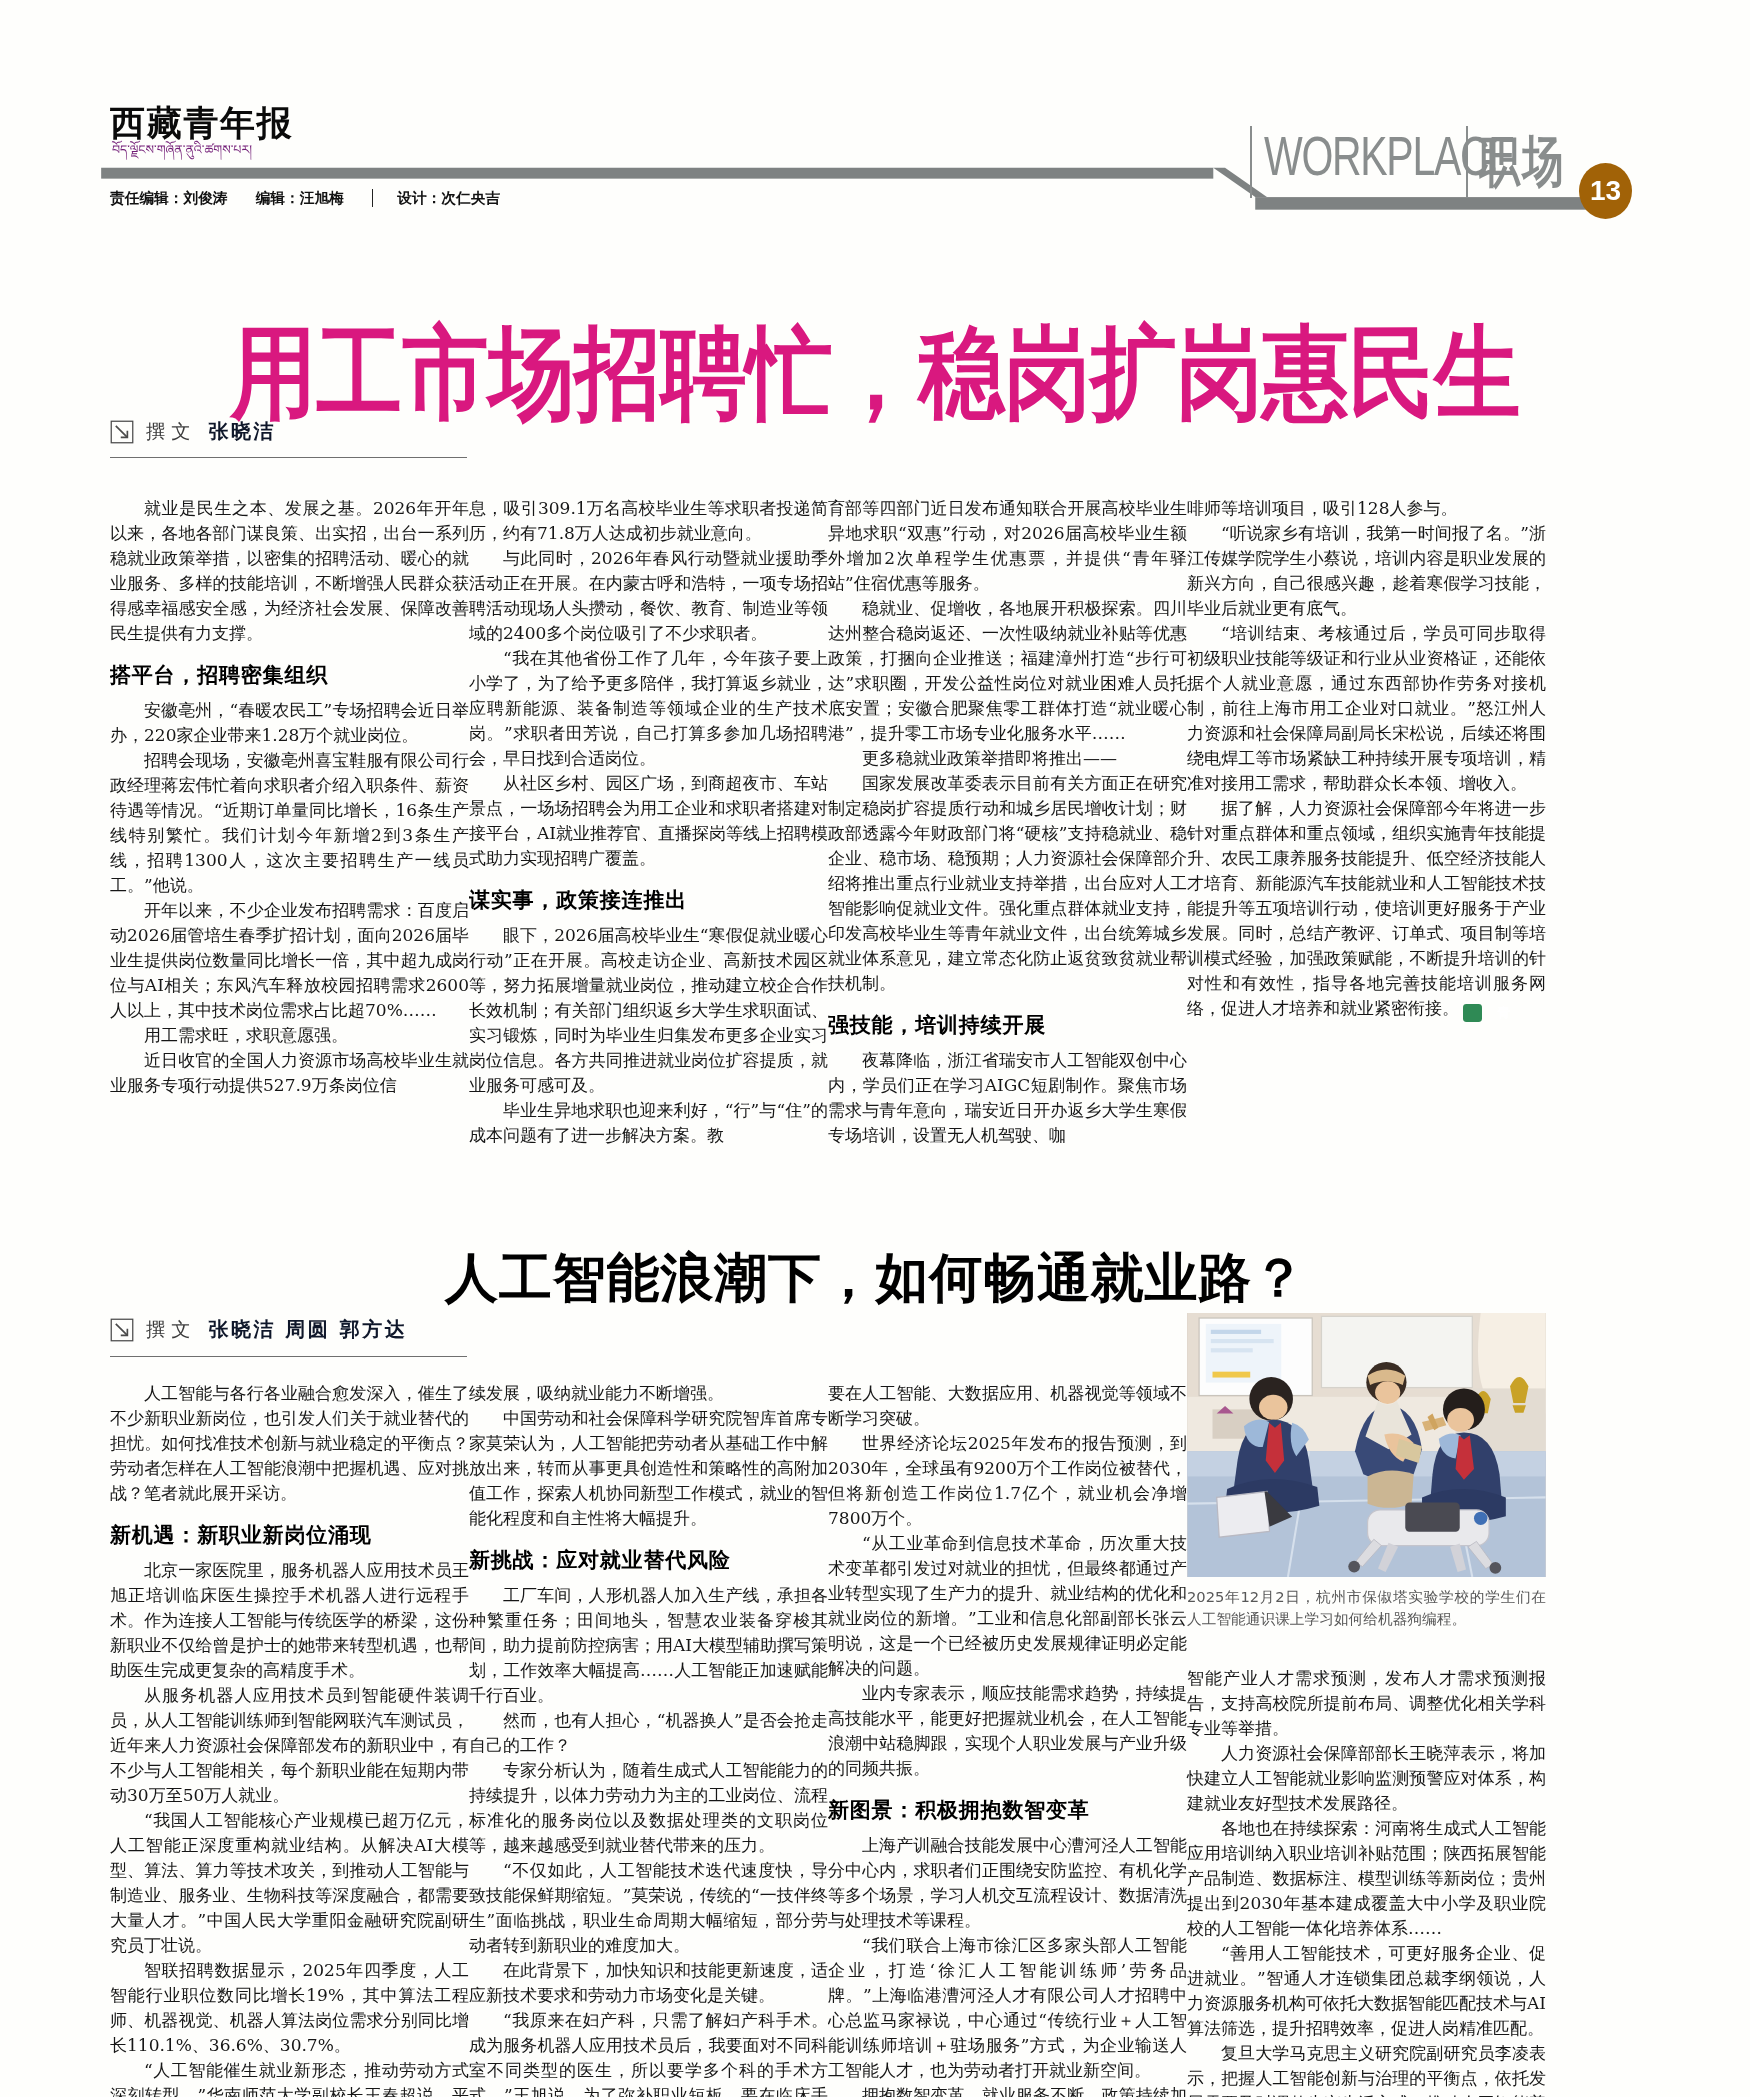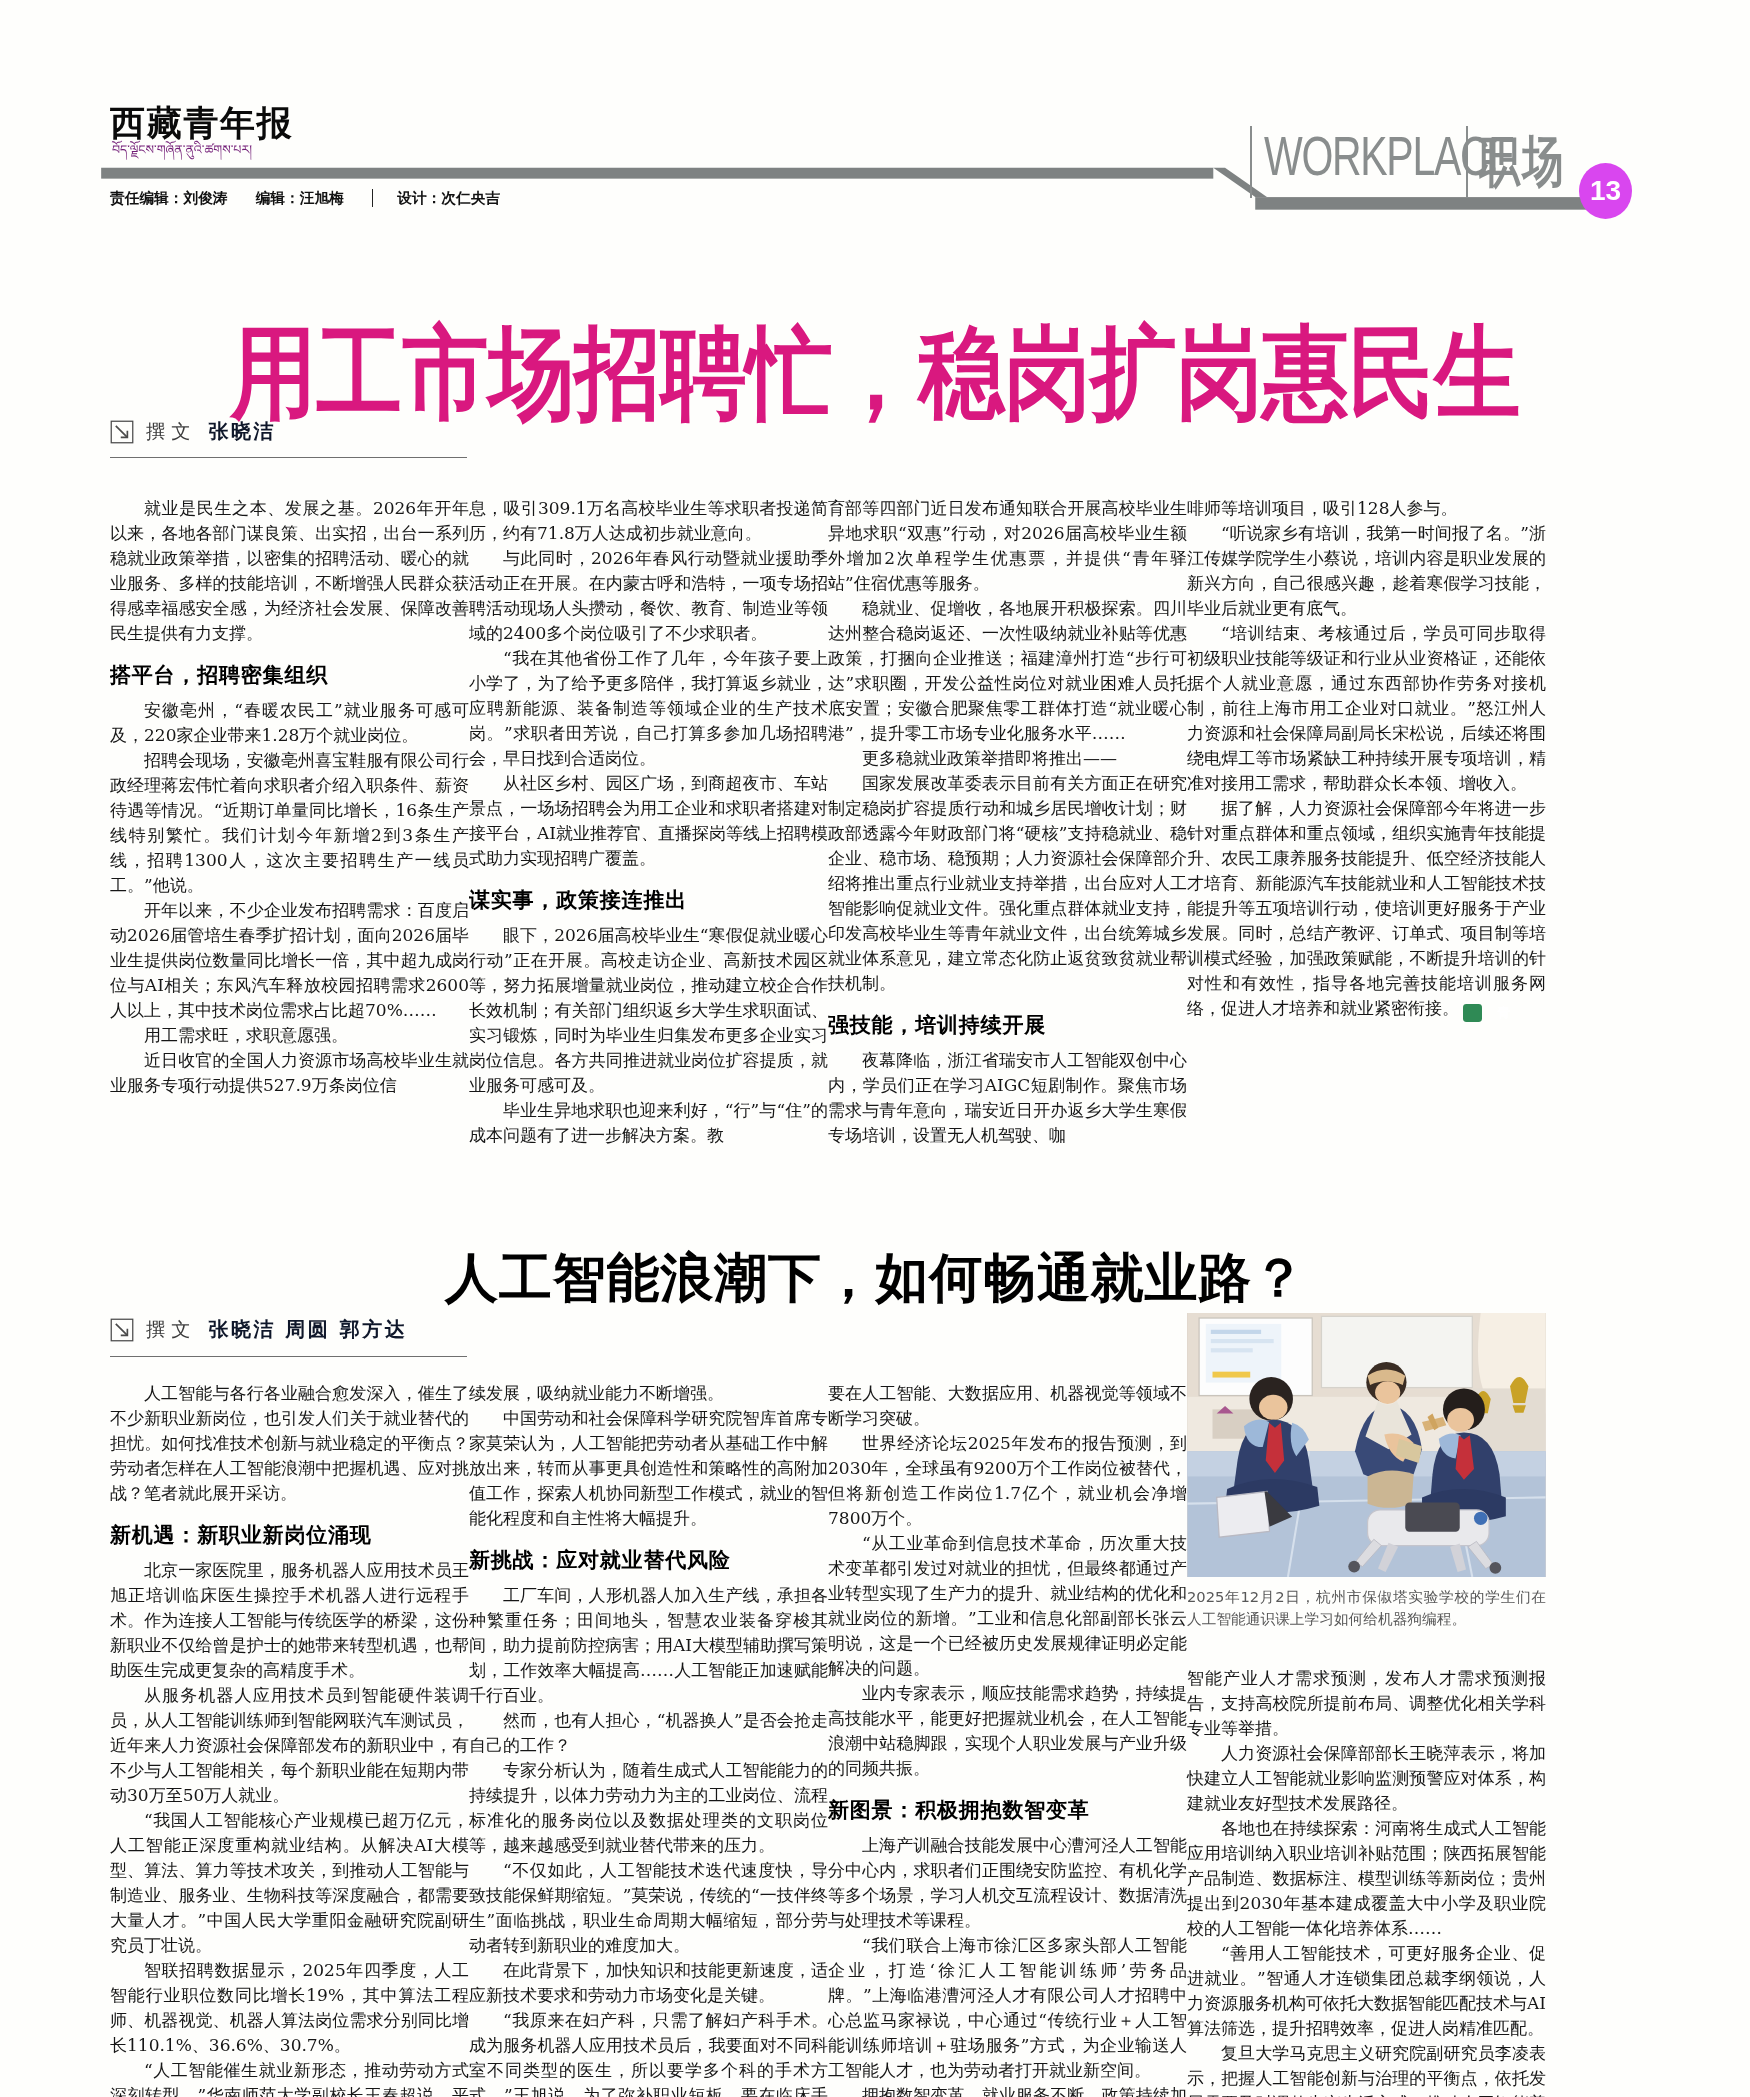--- a/index.html
+++ b/index.html
@@ -20,21 +20,21 @@
   .sec-rule { position:absolute; width:1.7px; background:#898d8d; }
   .sec-rule.r1 { left:1250px; top:126px; height:72px; }
   .sec-rule.r2 { left:1466px; top:126px; height:72px; }
   .sec-en { position:absolute; left:1264px; top:125px; font-size:41px; color:#898d8d;
             font-family:"Liberation Sans", sans-serif; letter-spacing:-1.3px;
             transform:scaleY(1.35); transform-origin:top; }
   .sec-zh { position:absolute; left:1479px; top:125px; font-size:41px; color:#898d8d; font-weight:700;
             font-family:"DejaVu Sans", sans-serif; letter-spacing:2.5px;
             transform:scaleY(1.35); transform-origin:top; }
   .page-circle { position:absolute; left:1579px; top:163px; width:53px; height:56px;
-                 border-radius:50%; background:#d946ef; color:#fff; display:flex;
+                 border-radius:50%; background:#a16207; color:#fff; display:flex;
                  align-items:center; justify-content:center; font-size:28px; font-weight:700;
                  font-family:"Liberation Sans", sans-serif; }
 
   
   .headline1 { position:absolute; left:0; width:1751px; top:247px; text-align:center;
                font-size:86px; font-weight:900; letter-spacing:0px; white-space:nowrap;
                font-family:"DejaVu Sans", sans-serif; transform:scaleY(1.18); transform-origin:top; }
   .headline2 { position:absolute; left:0; width:1751px; top:1199px; text-align:center;
                font-size:53px; font-weight:900; color:#000; white-space:nowrap;
                font-family:"DejaVu Serif", serif; letter-spacing:0.8px; }
@@ -106,21 +106,21 @@
     </svg>
     <span class="byline-label">撰文</span>
     <span class="byline-authors">张晓洁</span>
   </div>
   <div class="byline-rule br1"></div>
 
   <div class="cols c1">
     <div class="col">
         <p class="para">就业是民生之本、发展之基。2026年开年以来，各地各部门谋良策、出实招，出台一系列稳就业政策举措，以密集的招聘活动、暖心的就业服务、多样的技能培训，不断增强人民群众获得感幸福感安全感，为经济社会发展、保障改善民生提供有力支撑。</p>
         <h3 class="subhead">搭平台，招聘密集组织</h3>
-        <p class="para">安徽亳州，“春暖农民工”就业服务可感可及，220家企业带来1.28万个就业岗位。</p>
+        <p class="para">安徽亳州，“春暖农民工”专场招聘会近日举办，220家企业带来1.28万个就业岗位。</p>
         <p class="para">招聘会现场，安徽亳州喜宝鞋服有限公司行政经理蒋宏伟忙着向求职者介绍入职条件、薪资待遇等情况。“近期订单量同比增长，16条生产线特别繁忙。我们计划今年新增2到3条生产线，招聘1300人，这次主要招聘生产一线员工。”他说。</p>
         <p class="para">开年以来，不少企业发布招聘需求：百度启动2026届管培生春季扩招计划，面向2026届毕业生提供岗位数量同比增长一倍，其中超九成岗位与AI相关；东风汽车释放校园招聘需求2600人以上，其中技术岗位需求占比超70%……</p>
         <p class="para">用工需求旺，求职意愿强。</p>
         <p class="para">近日收官的全国人力资源市场高校毕业生就业服务专项行动提供527.9万条岗位信</p>
       </div>
     <div class="col">
         <p class="para cont">息，吸引309.1万名高校毕业生等求职者投递简历，约有71.8万人达成初步就业意向。</p>
         <p class="para">与此同时，2026年春风行动暨就业援助季活动正在开展。在内蒙古呼和浩特，一项专场招聘活动现场人头攒动，餐饮、教育、制造业等领域的2400多个岗位吸引了不少求职者。</p>
         <p class="para">“我在其他省份工作了几年，今年孩子要上小学了，为了给予更多陪伴，我打算返乡就业，应聘新能源、装备制造等领域企业的生产技术岗。”求职者田芳说，自己打算多参加几场招聘会，早日找到合适岗位。</p>
         <p class="para">从社区乡村、园区广场，到商超夜市、车站景点，一场场招聘会为用工企业和求职者搭建对接平台，AI就业推荐官、直播探岗等线上招聘模式助力实现招聘广覆盖。</p>

